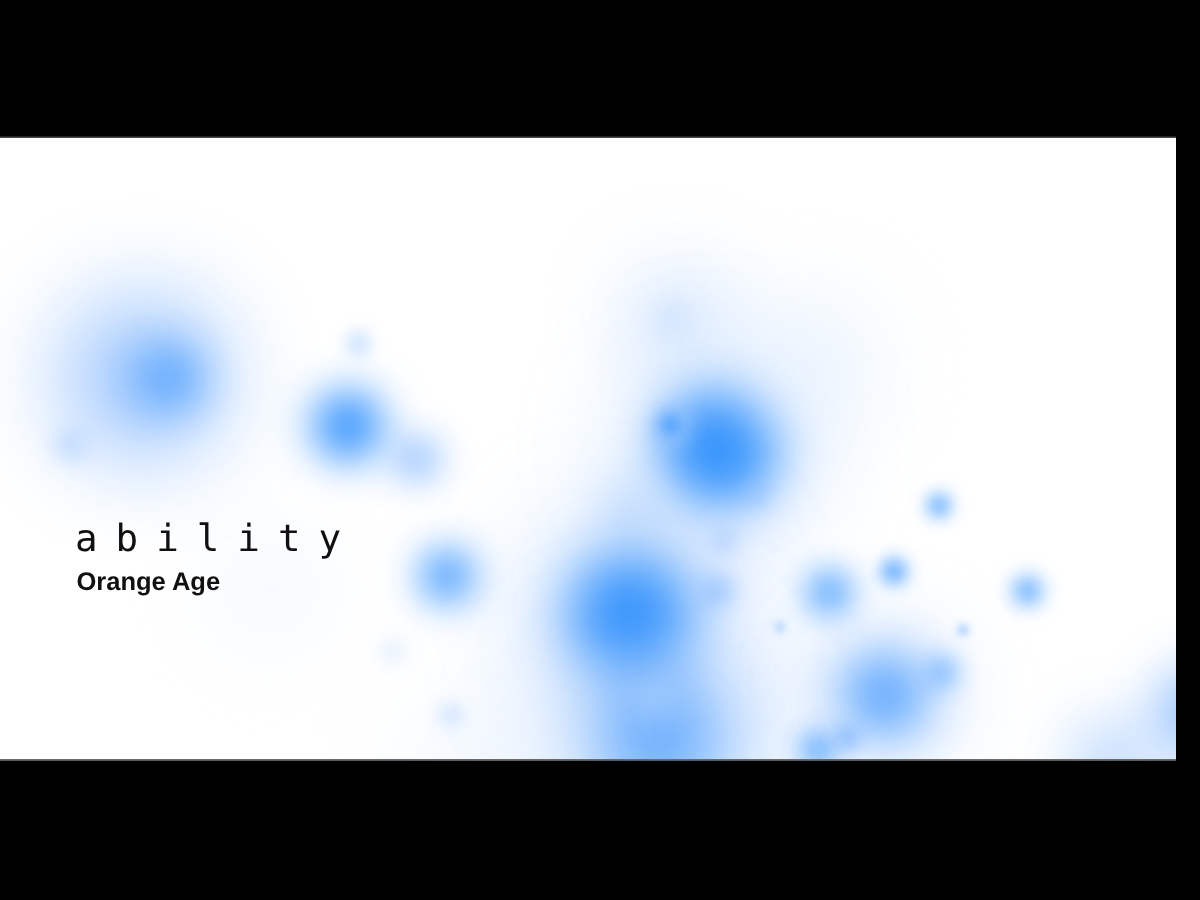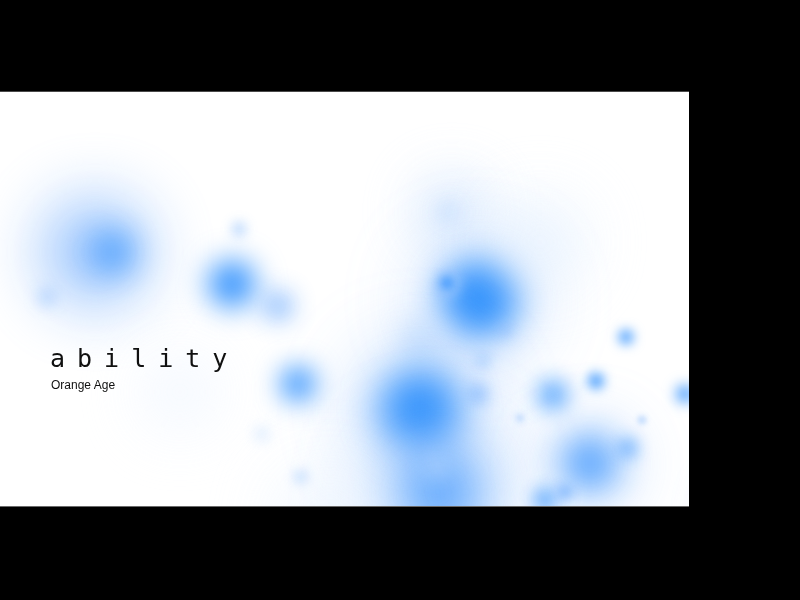--- a/index.html
+++ b/index.html
@@ -2,21 +2,21 @@
 <html><head>
 <meta charset="utf-8">
 <style>
   html, body {
     margin: 0;
     padding: 0;
     background: #000;
   }
   #screen {
     position: relative;
-    width: 689px;
+    width: 784px;
     height: 600px;
     background: #0c4a6e;
     overflow: hidden;
     font-family: "Liberation Sans", sans-serif;
   }
   
   .letterbox {
     position: absolute;
     left: 0;
     width: 800px;
@@ -72,22 +72,22 @@
     font-size: 25px;
     font-weight: 400;
     color: #101010;
     letter-spacing: 12px;
     line-height: 1.0;
     margin: 0;
     white-space: nowrap;
   }
   #sub-title {
     font-family: "Liberation Sans", sans-serif;
-    font-size: 12px;
-    font-weight: 400;
+    font-size: 17px;
+    font-weight: 700;
     color: #101010;
     letter-spacing: 0px;
     margin: 7px 0 0 1px;
     white-space: nowrap;
   }
 </style>
 </head>
 <body>
 
 <div id="screen">

